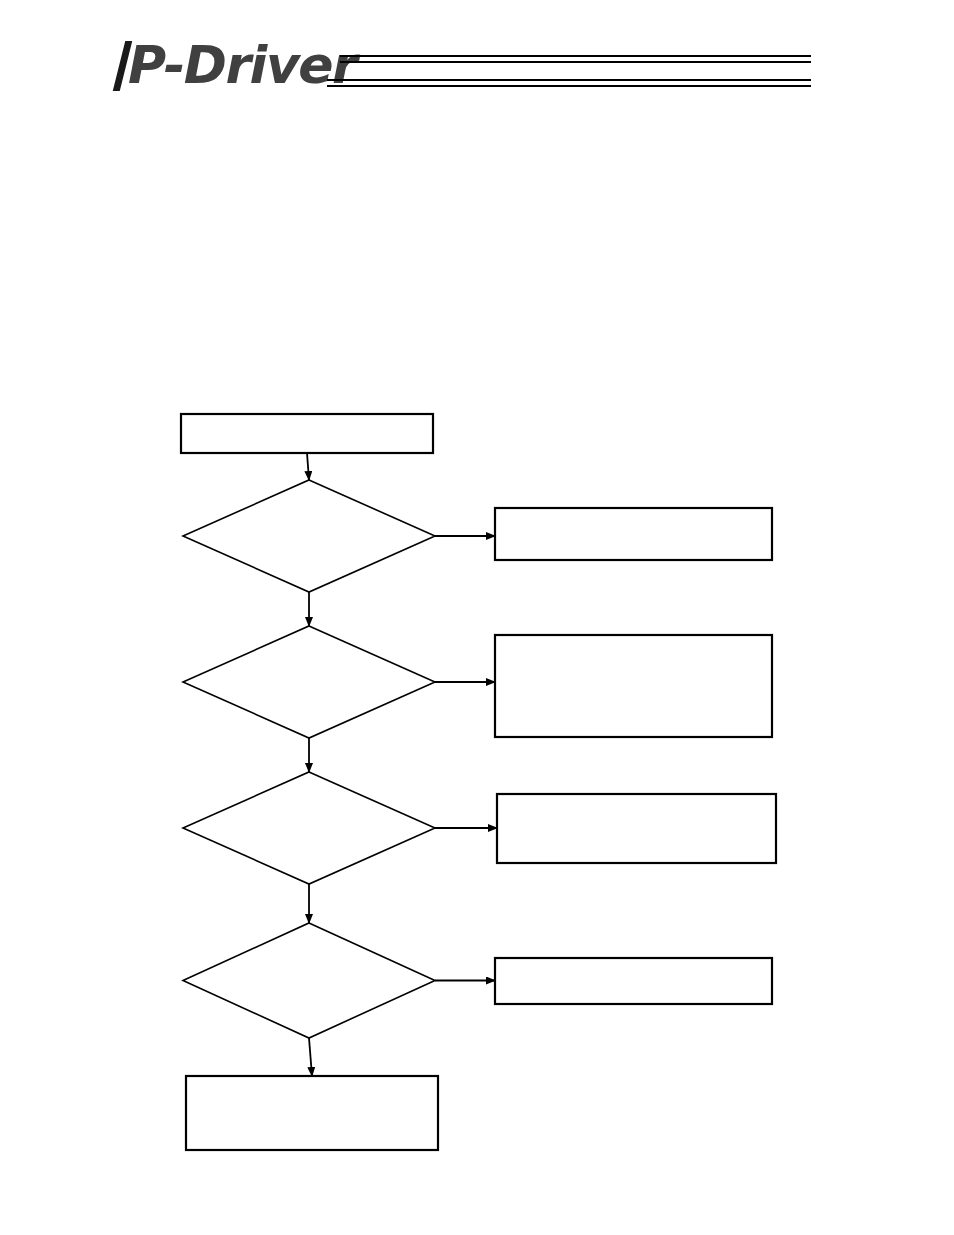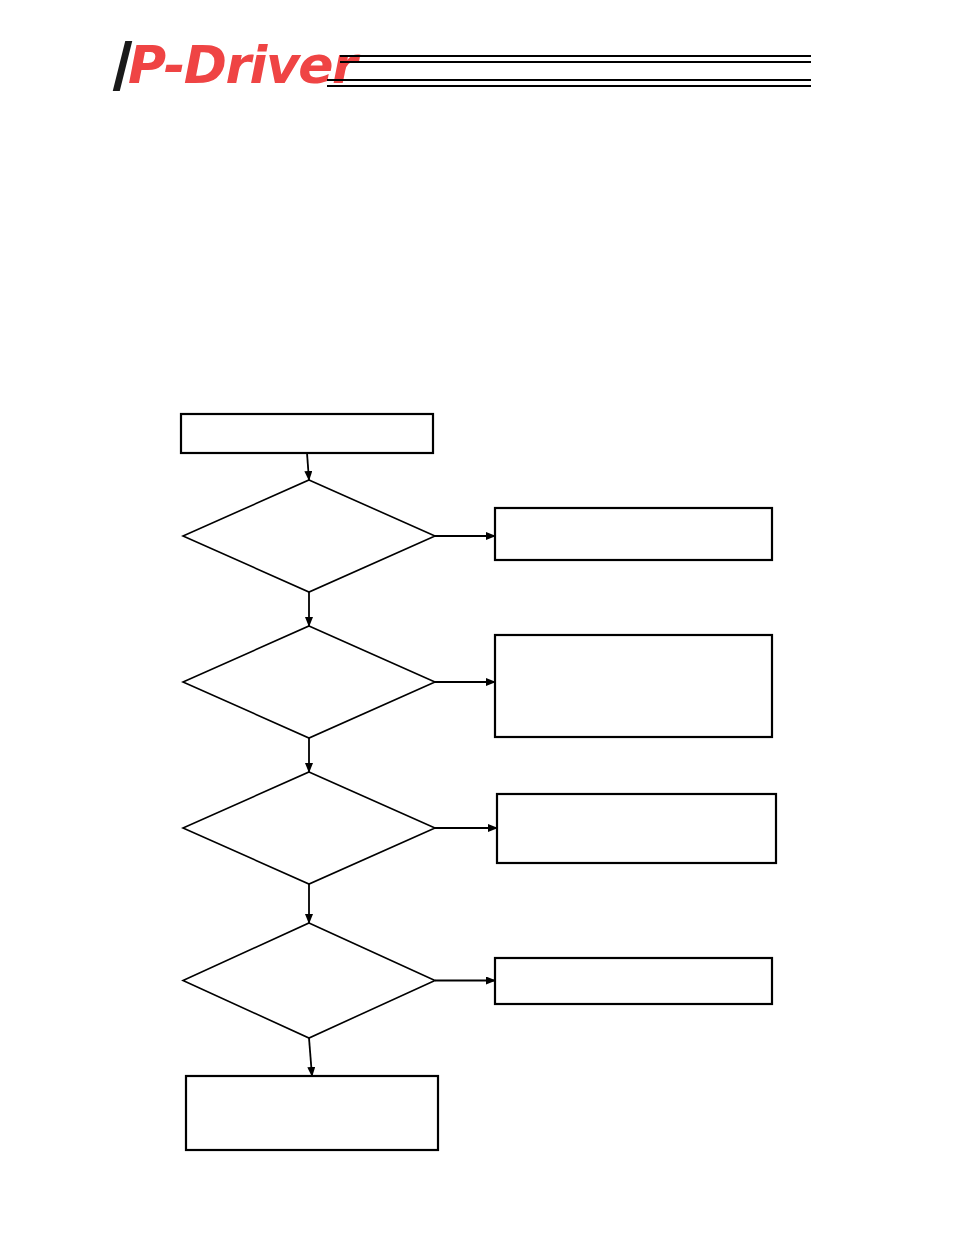--- a/index.html
+++ b/index.html
@@ -42,21 +42,21 @@
     transform: skewX(-14deg);
     margin-right: 2px;
   }
   .logo-text {
     font-family: "DejaVu Sans", sans-serif;
     font-weight: 700;
     font-style: italic;
     font-size: 52px;
     line-height: 52px;
     letter-spacing: -1.5px;
-    color: #ef4444;
+    color: #404040;
     white-space: nowrap;
   }
   .rule {
     position: absolute;
     background: #000000;
   }
   .rule-1 { left: 340px; top: 55px;  width: 471px; height: 2px; }
   .rule-2 { left: 340px; top: 61px;  width: 471px; height: 2px; }
   .rule-3 { left: 327px; top: 79px;  width: 484px; height: 2px; }
   .rule-4 { left: 327px; top: 85px;  width: 484px; height: 2px; }

